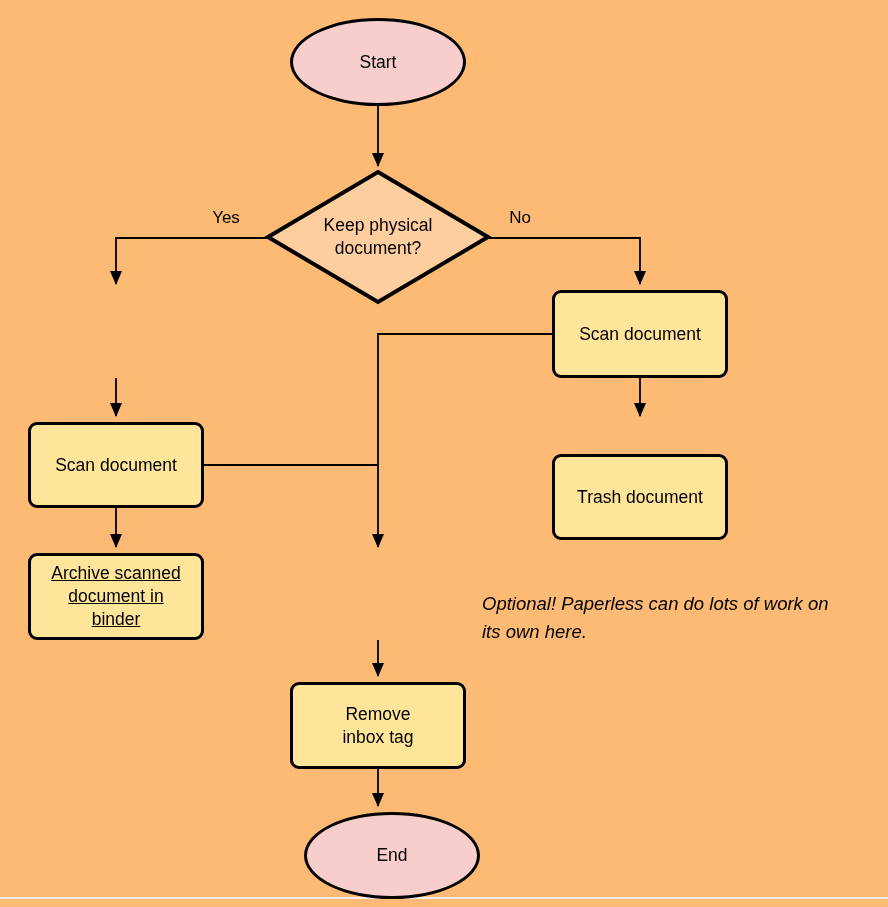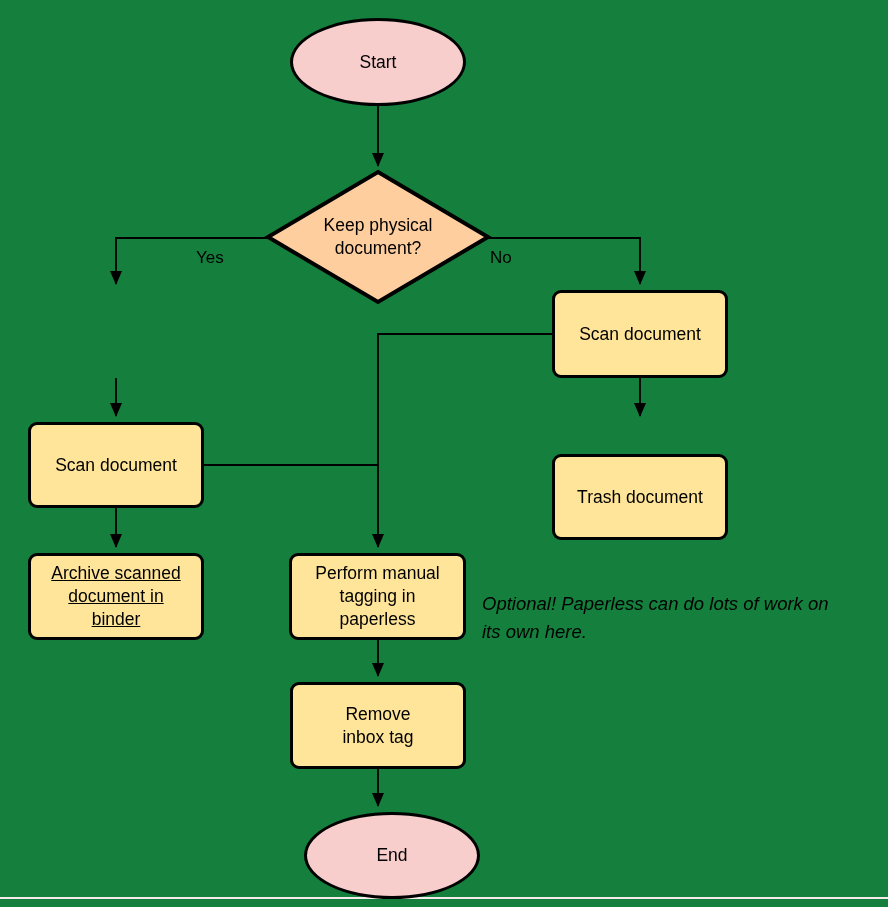--- a/index.html
+++ b/index.html
@@ -5,21 +5,21 @@
   html, body {
     margin: 0;
     padding: 0;
     background: #ffffff;
     font-family: "Liberation Sans", "DejaVu Sans", sans-serif;
   }
   #canvas {
     position: relative;
     width: 888px;
     height: 907px;
-    background: #15803d;
+    background: #fdba74;
     overflow: hidden;
   }
   #wires {
     position: absolute;
     left: 0; top: 0;
     width: 888px; height: 907px;
     z-index: 1;
   }
   .node {
     position: absolute;
@@ -49,24 +49,23 @@
     background: transparent;
     border: none;
     z-index: 3;
     text-align: center;
   }
   .edge-label {
     position: absolute;
     color: #000000;
     font-size: 17px;
     line-height: 18px;
-    text-align: left;
+    text-align: center;
     width: 60px;
     z-index: 2;
-    margin-top: 40px;
   }
   .note {
     position: absolute;
     left: 482px;
     top: 590px;
     width: 400px;
     font-size: 18.5px;
     line-height: 27.5px;
     font-style: italic;
     color: #000000;
@@ -147,23 +146,20 @@
   <div id="node-scan-left" class="node process">Scan document</div>
 
   <div id="node-archive" class="node process">Archive scanned
 document in
 binder</div>
 
   <div id="node-scan-right" class="node process">Scan document</div>
 
   <div id="node-trash" class="node process">Trash document</div>
 
-  <div id="node-tagging" class="node process">Perform manual
-tagging in
-paperless</div>
 
   <div id="node-remove-inbox" class="node process">Remove
 inbox tag</div>
 
   <div id="node-end" class="node terminal">End</div>
 
   <div class="note">Optional! Paperless can do lots of work on
 its own here.</div>
 
 </div>

